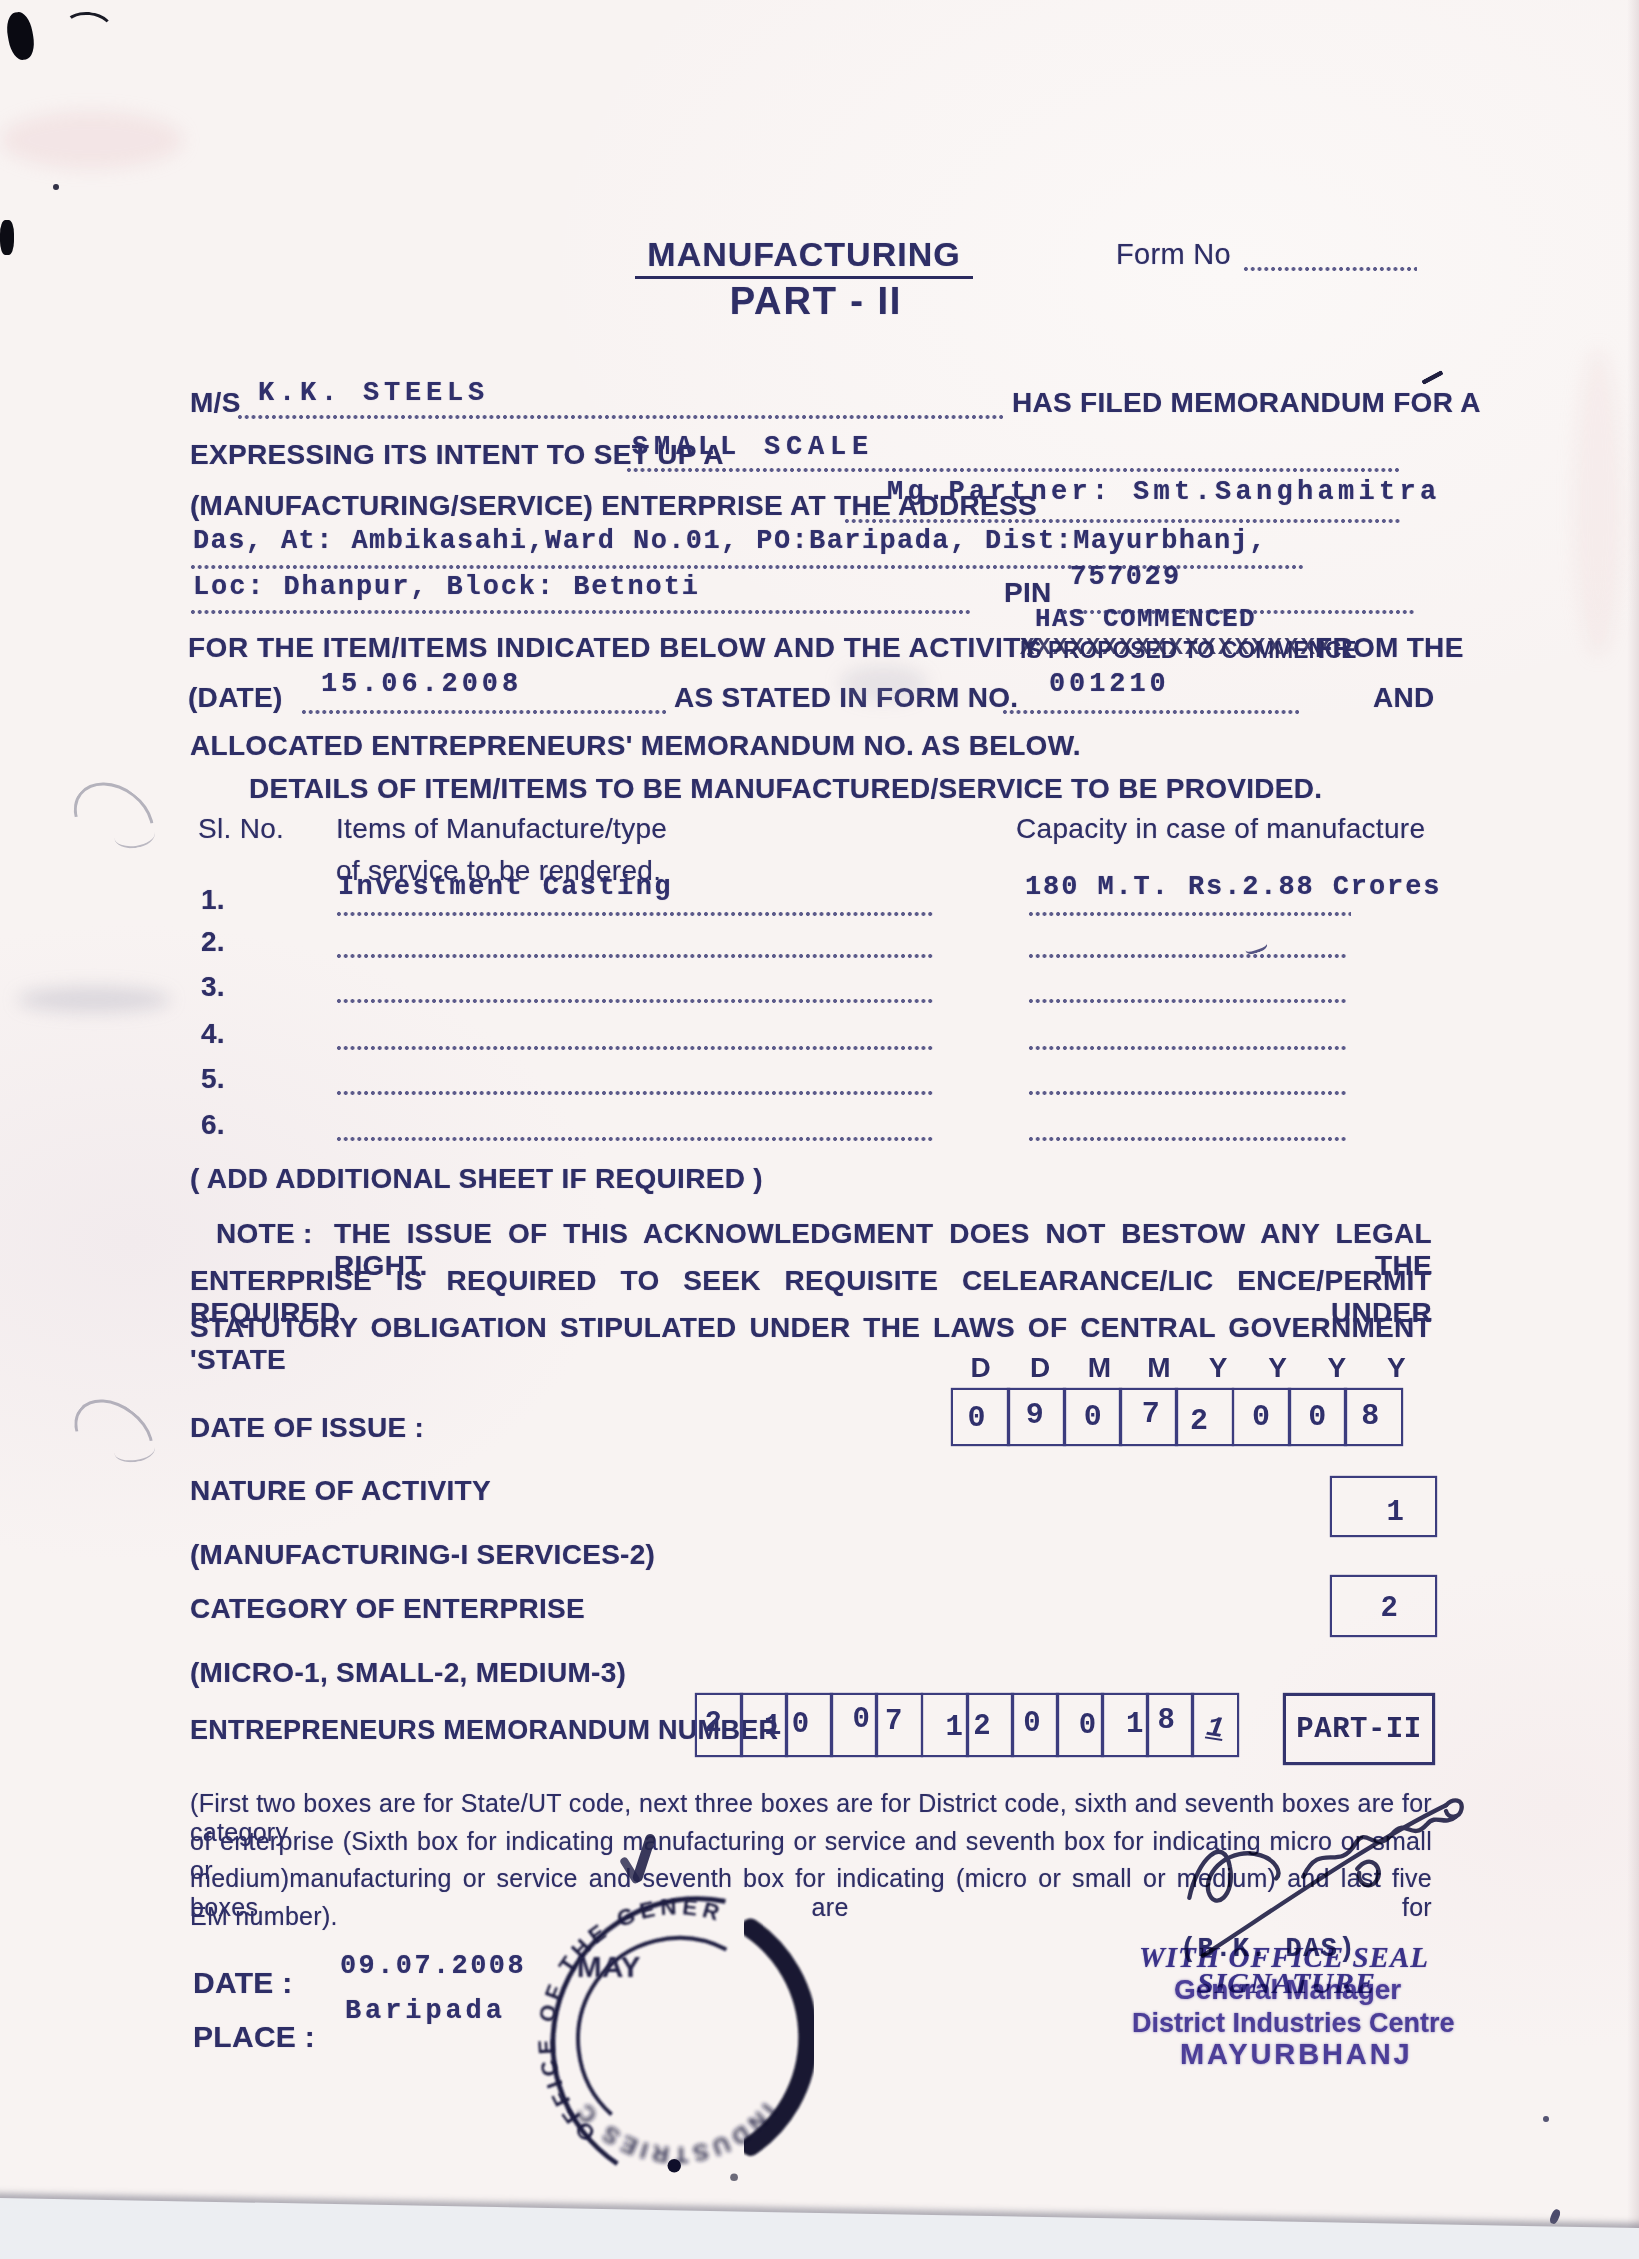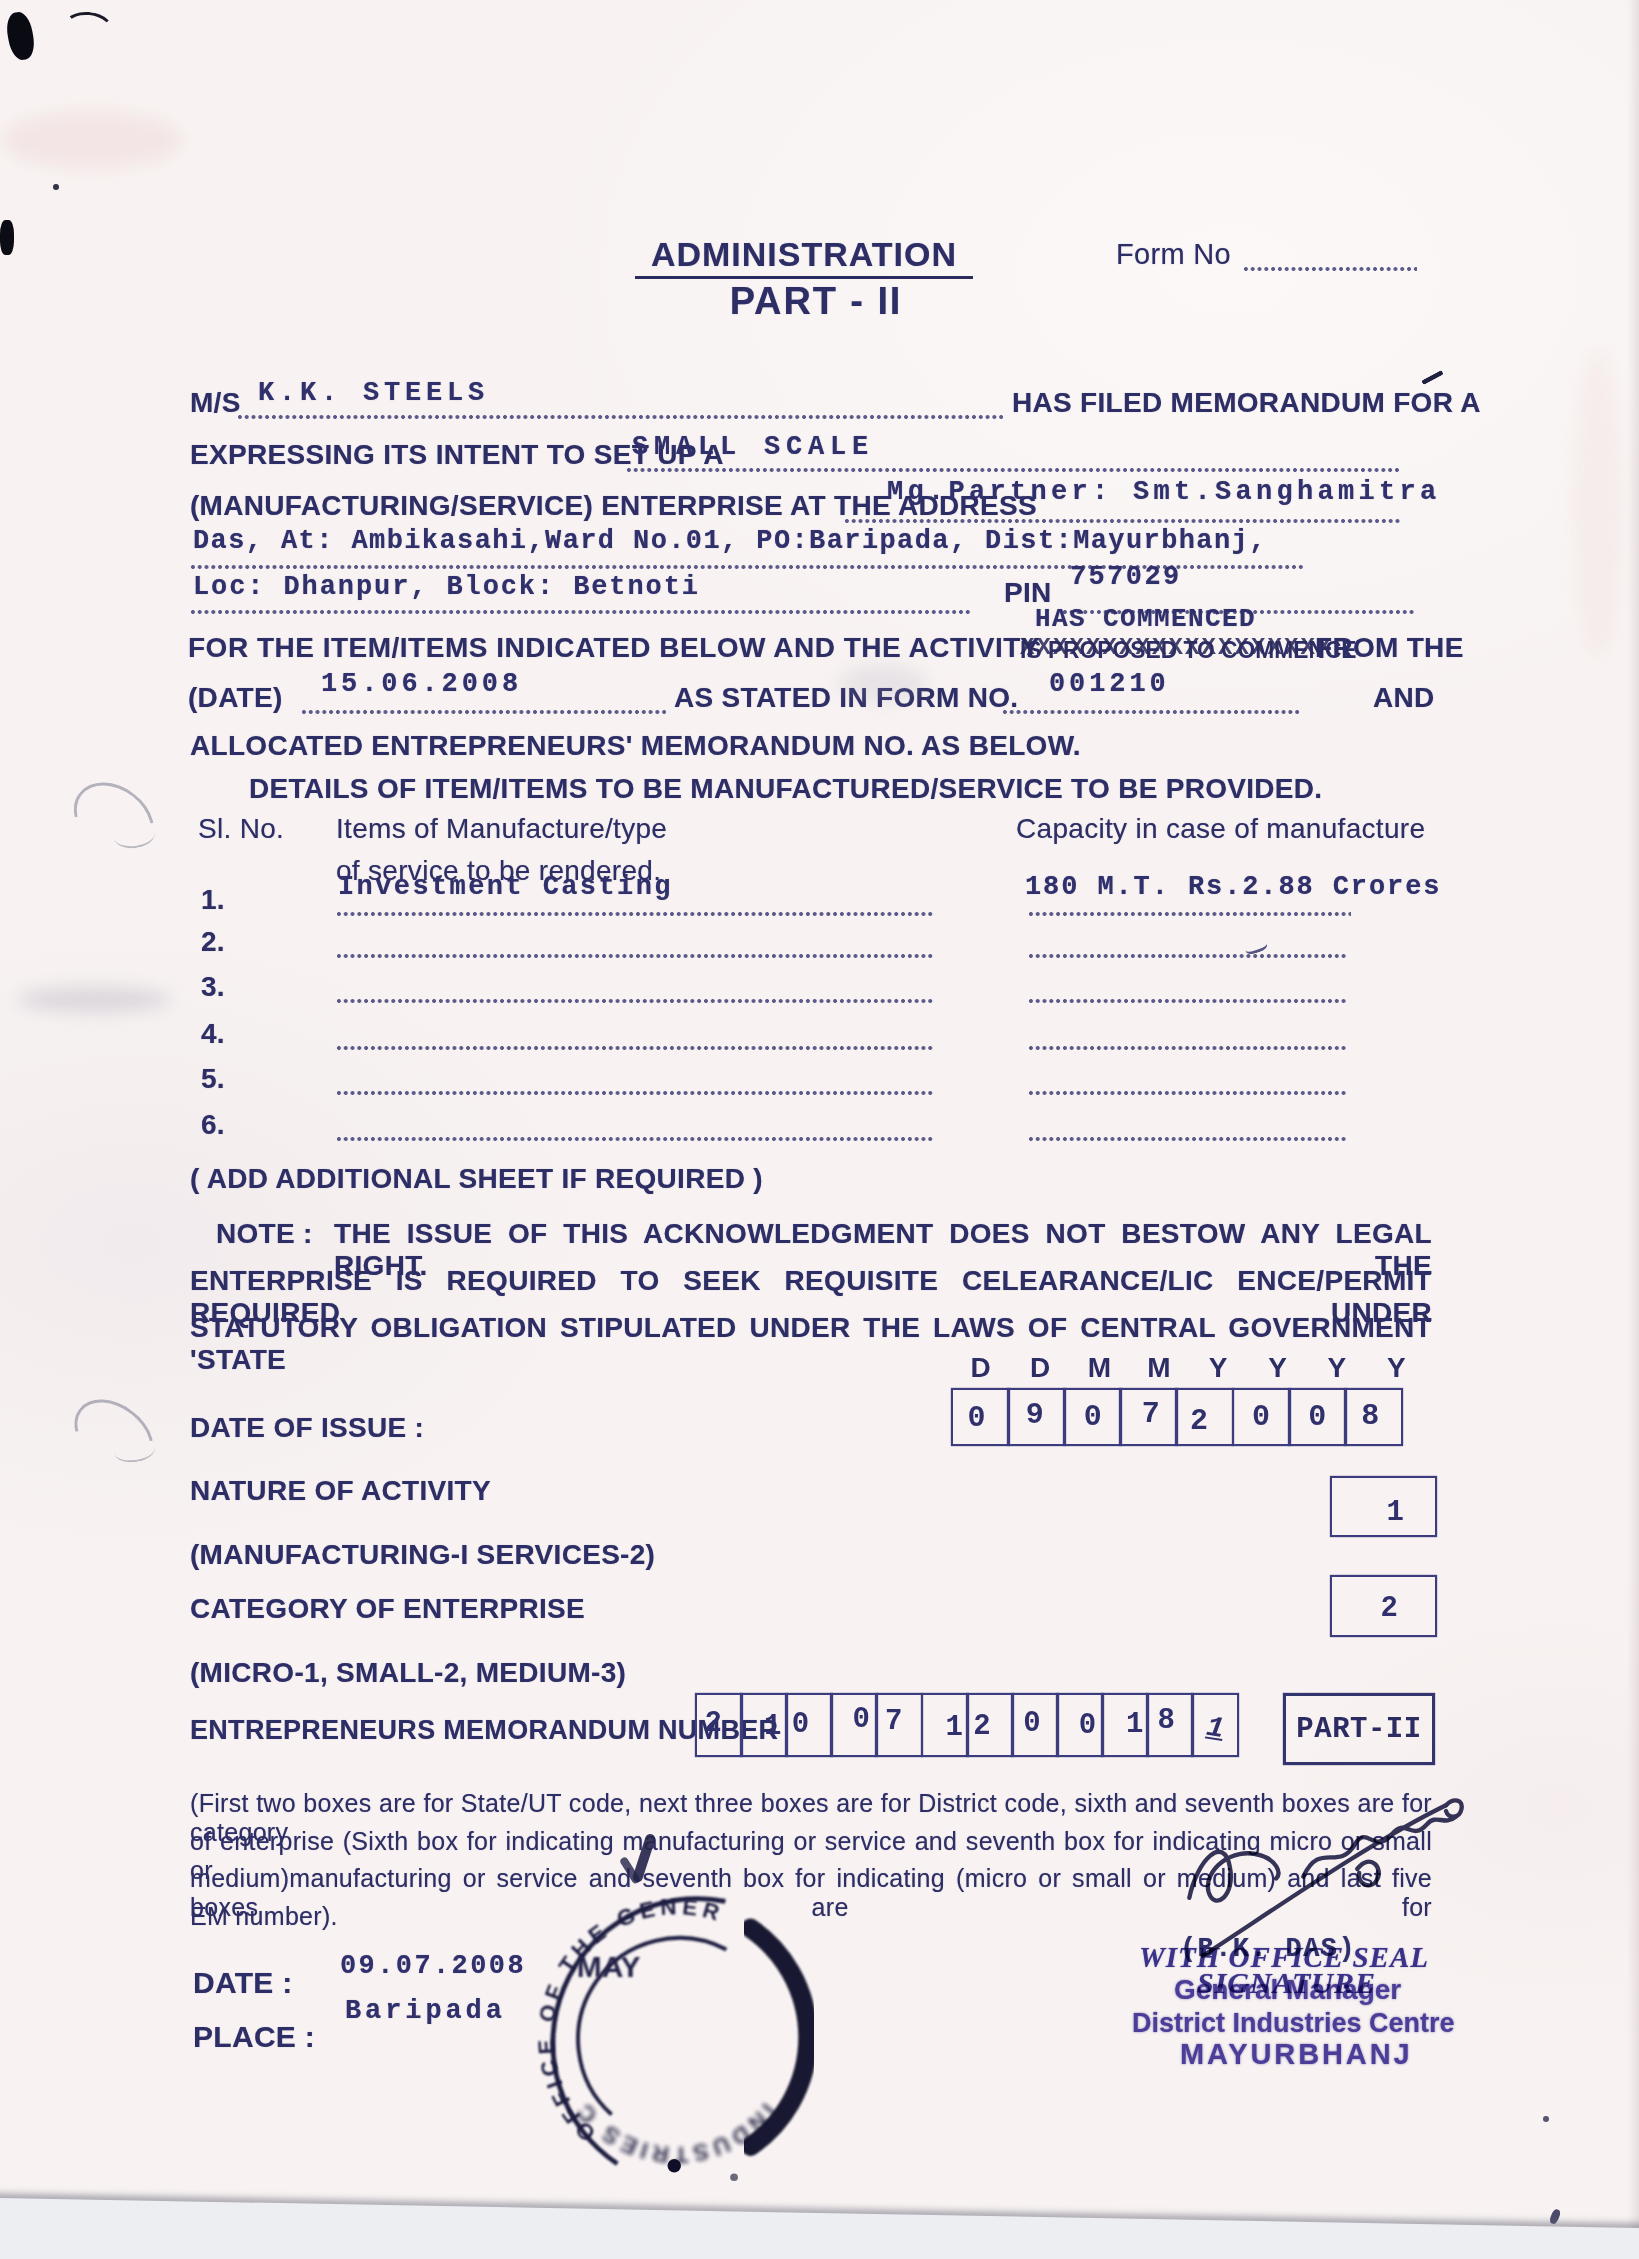--- a/index.html
+++ b/index.html
@@ -82,21 +82,21 @@
   .smudge{position:absolute;border-radius:50%;filter:blur(8.7px);}
   .scan-bottom{position:absolute;left:-29px;top:2213px;width:1699px;height:87px;background:#eceef2;
     transform:rotate(1.05deg);box-shadow:0 -4.8px 6.8px rgba(100,100,118,.5);}
   .edge-right{position:absolute;right:0;top:0;width:11.6px;height:100%;background:linear-gradient(to left, rgba(190,172,178,.3), transparent);}
 </style>
 </head>
 <body>
 
 <div id="paper">
 
-  <div class="p title" style="left:635px;top:235px;width:338px;text-align:center;">ADMINISTRATION</div>
+  <div class="p title" style="left:635px;top:235px;width:338px;text-align:center;">MANUFACTURING</div>
   <div class="p" style="left:1116px;top:238px;font-weight:500;font-size:29px;">Form No</div>
   <div class="dl" style="left:1243px;top:266px;width:174px;"></div>
   <div class="p part" style="left:681px;top:280px;width:270px;text-align:center;">PART - II</div>
 
   <div class="p" style="left:190px;top:387px;">M/S</div>
   <div class="dl" style="left:237px;top:414px;width:766px;"></div>
   <div class="t" style="left:258px;top:378px;letter-spacing:4.8px;">K.K. STEELS</div>
   <div class="p" style="left:1012px;top:387px;">HAS FILED MEMORANDUM FOR A</div>
 
   <div class="p" style="left:190px;top:439px;">EXPRESSING ITS INTENT TO SET UP A</div>

